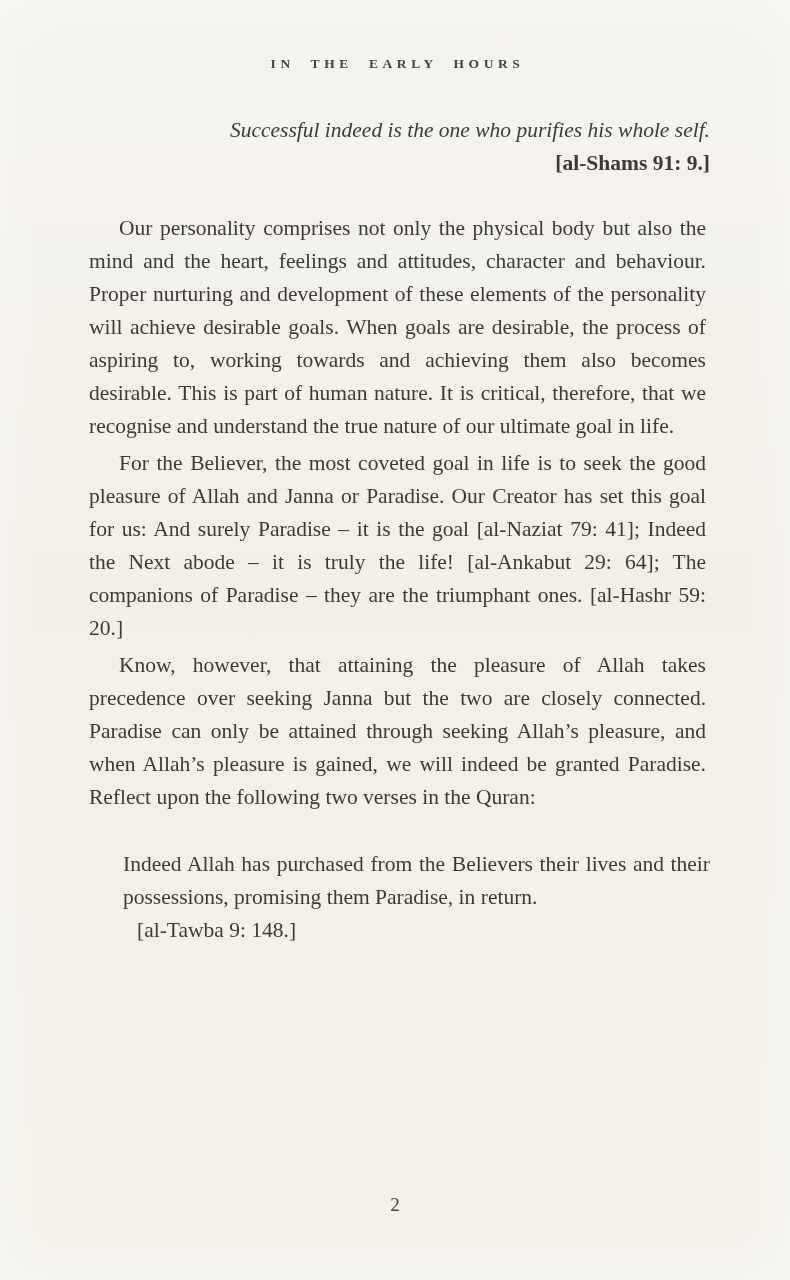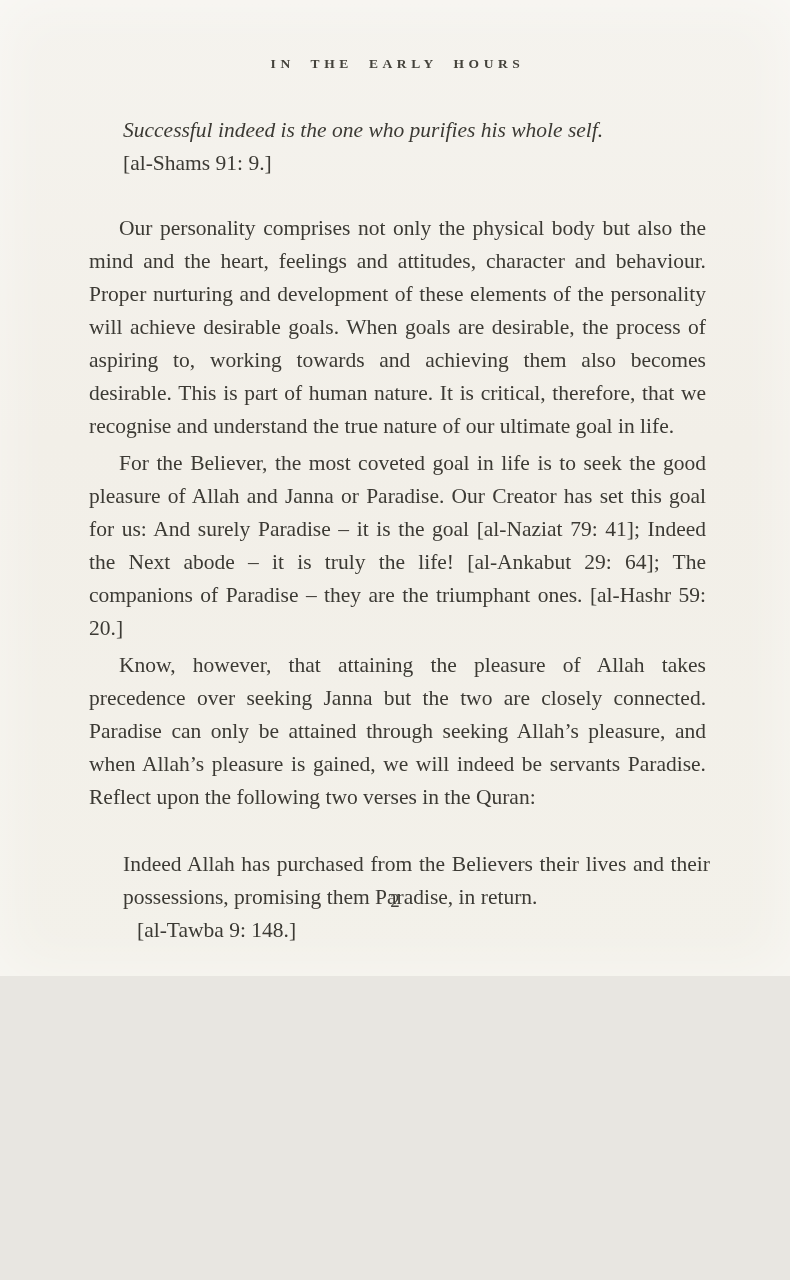--- a/index.html
+++ b/index.html
@@ -8,21 +8,21 @@
   }
   body {
     width: 790px;
     height: 1280px;
     background: #e8e6e1;
     overflow: hidden;
   }
   .page {
     position: relative;
     width: 790px;
-    height: 976px;
+    height: 1280px;
     box-sizing: border-box;
     padding: 56px 80px 0 85px;
     background: linear-gradient(180deg, #f5f3ee 0%, #f2efe8 45%, #f3f1ea 100%);
     box-shadow: inset 0 0 60px rgba(255,255,255,0.45);
     color: #3c3a34;
     font-family: "Liberation Serif", "DejaVu Serif", serif;
   }
   .running-head {
     text-align: center;
     font-size: 13.5px;
@@ -32,24 +32,24 @@
     color: #44423b;
     margin: 0 0 42px 0;
   }
   .text-block {
     font-size: 21.5px;
     line-height: 33px;
   }
   .opening-quote {
     margin: 0 0 32px 38px;
     font-style: italic;
-    text-align: left;
+    text-align: right;
   }
   .opening-quote .it { font-style: italic; }
-  .opening-quote span:not(.it) { font-style: normal; }
+  .opening-quote span:not(.it) { font-style: normal; font-weight: bold; }
   .body-para {
     margin: 4px;
     text-align: justify;
     text-indent: 30px;
   }
   .verse-quote {
     margin: 34px 0 0 38px;
     text-align: justify;
   }
   .verse-quote + .verse-quote {
@@ -75,21 +75,21 @@
   <header class="running-head">IN THE EARLY HOURS</header>
 
   <div class="text-block">
 
     <div class="opening-quote"><span class="it">Successful indeed is the one who purifies his whole self.</span><br><span>[al-Shams 91: 9.]</span></div>
 
     <p class="body-para"><span>Our personality comprises not only the physical body but also the mind and the heart, feelings and attitudes, character and behaviour. Proper nurturing and development of these elements of the personality will achieve desirable goals. When goals are desirable, the process of aspiring to, working towards and achieving them also becomes desirable. This is part of human nature. It is critical, therefore, that we recognise and understand the true nature of our ultimate goal in life.</span></p>
 
     <p class="body-para"><span>For the Believer, the most coveted goal in life is to seek the good pleasure of Allah and </span><span class="it">Janna</span><span> or Paradise. Our Creator has set this goal for us: </span><span class="it">And surely Paradise – it is the goal</span><span> [al-Naziat 79: 41]; </span><span class="it">Indeed the Next abode – it is truly the life!</span><span> [al-Ankabut 29: 64]; </span><span class="it">The companions of Paradise – they are the triumphant ones.</span><span> [al-Hashr 59: 20.]</span></p>
 
-    <p class="body-para"><span>Know, however, that attaining the pleasure of Allah takes precedence over seeking </span><span class="it">Janna</span><span> but the two are closely connected. Paradise can only be attained through seeking Allah’s pleasure, and when Allah’s pleasure is gained, we will indeed be servants Paradise. Reflect upon the following two verses in the Quran:</span></p>
+    <p class="body-para"><span>Know, however, that attaining the pleasure of Allah takes precedence over seeking </span><span class="it">Janna</span><span> but the two are closely connected. Paradise can only be attained through seeking Allah’s pleasure, and when Allah’s pleasure is gained, we will indeed be granted Paradise. Reflect upon the following two verses in the Quran:</span></p>
 
 
     <div class="verse-quote"><span class="it">Indeed Allah has purchased from the Believers their lives and their possessions, promising them Paradise, in return.</span><br><span class="ref-indent">[al-Tawba 9: 148.]</span></div>
 
   </div>
 
   <footer class="folio">2</footer>
 
 </div>
 

